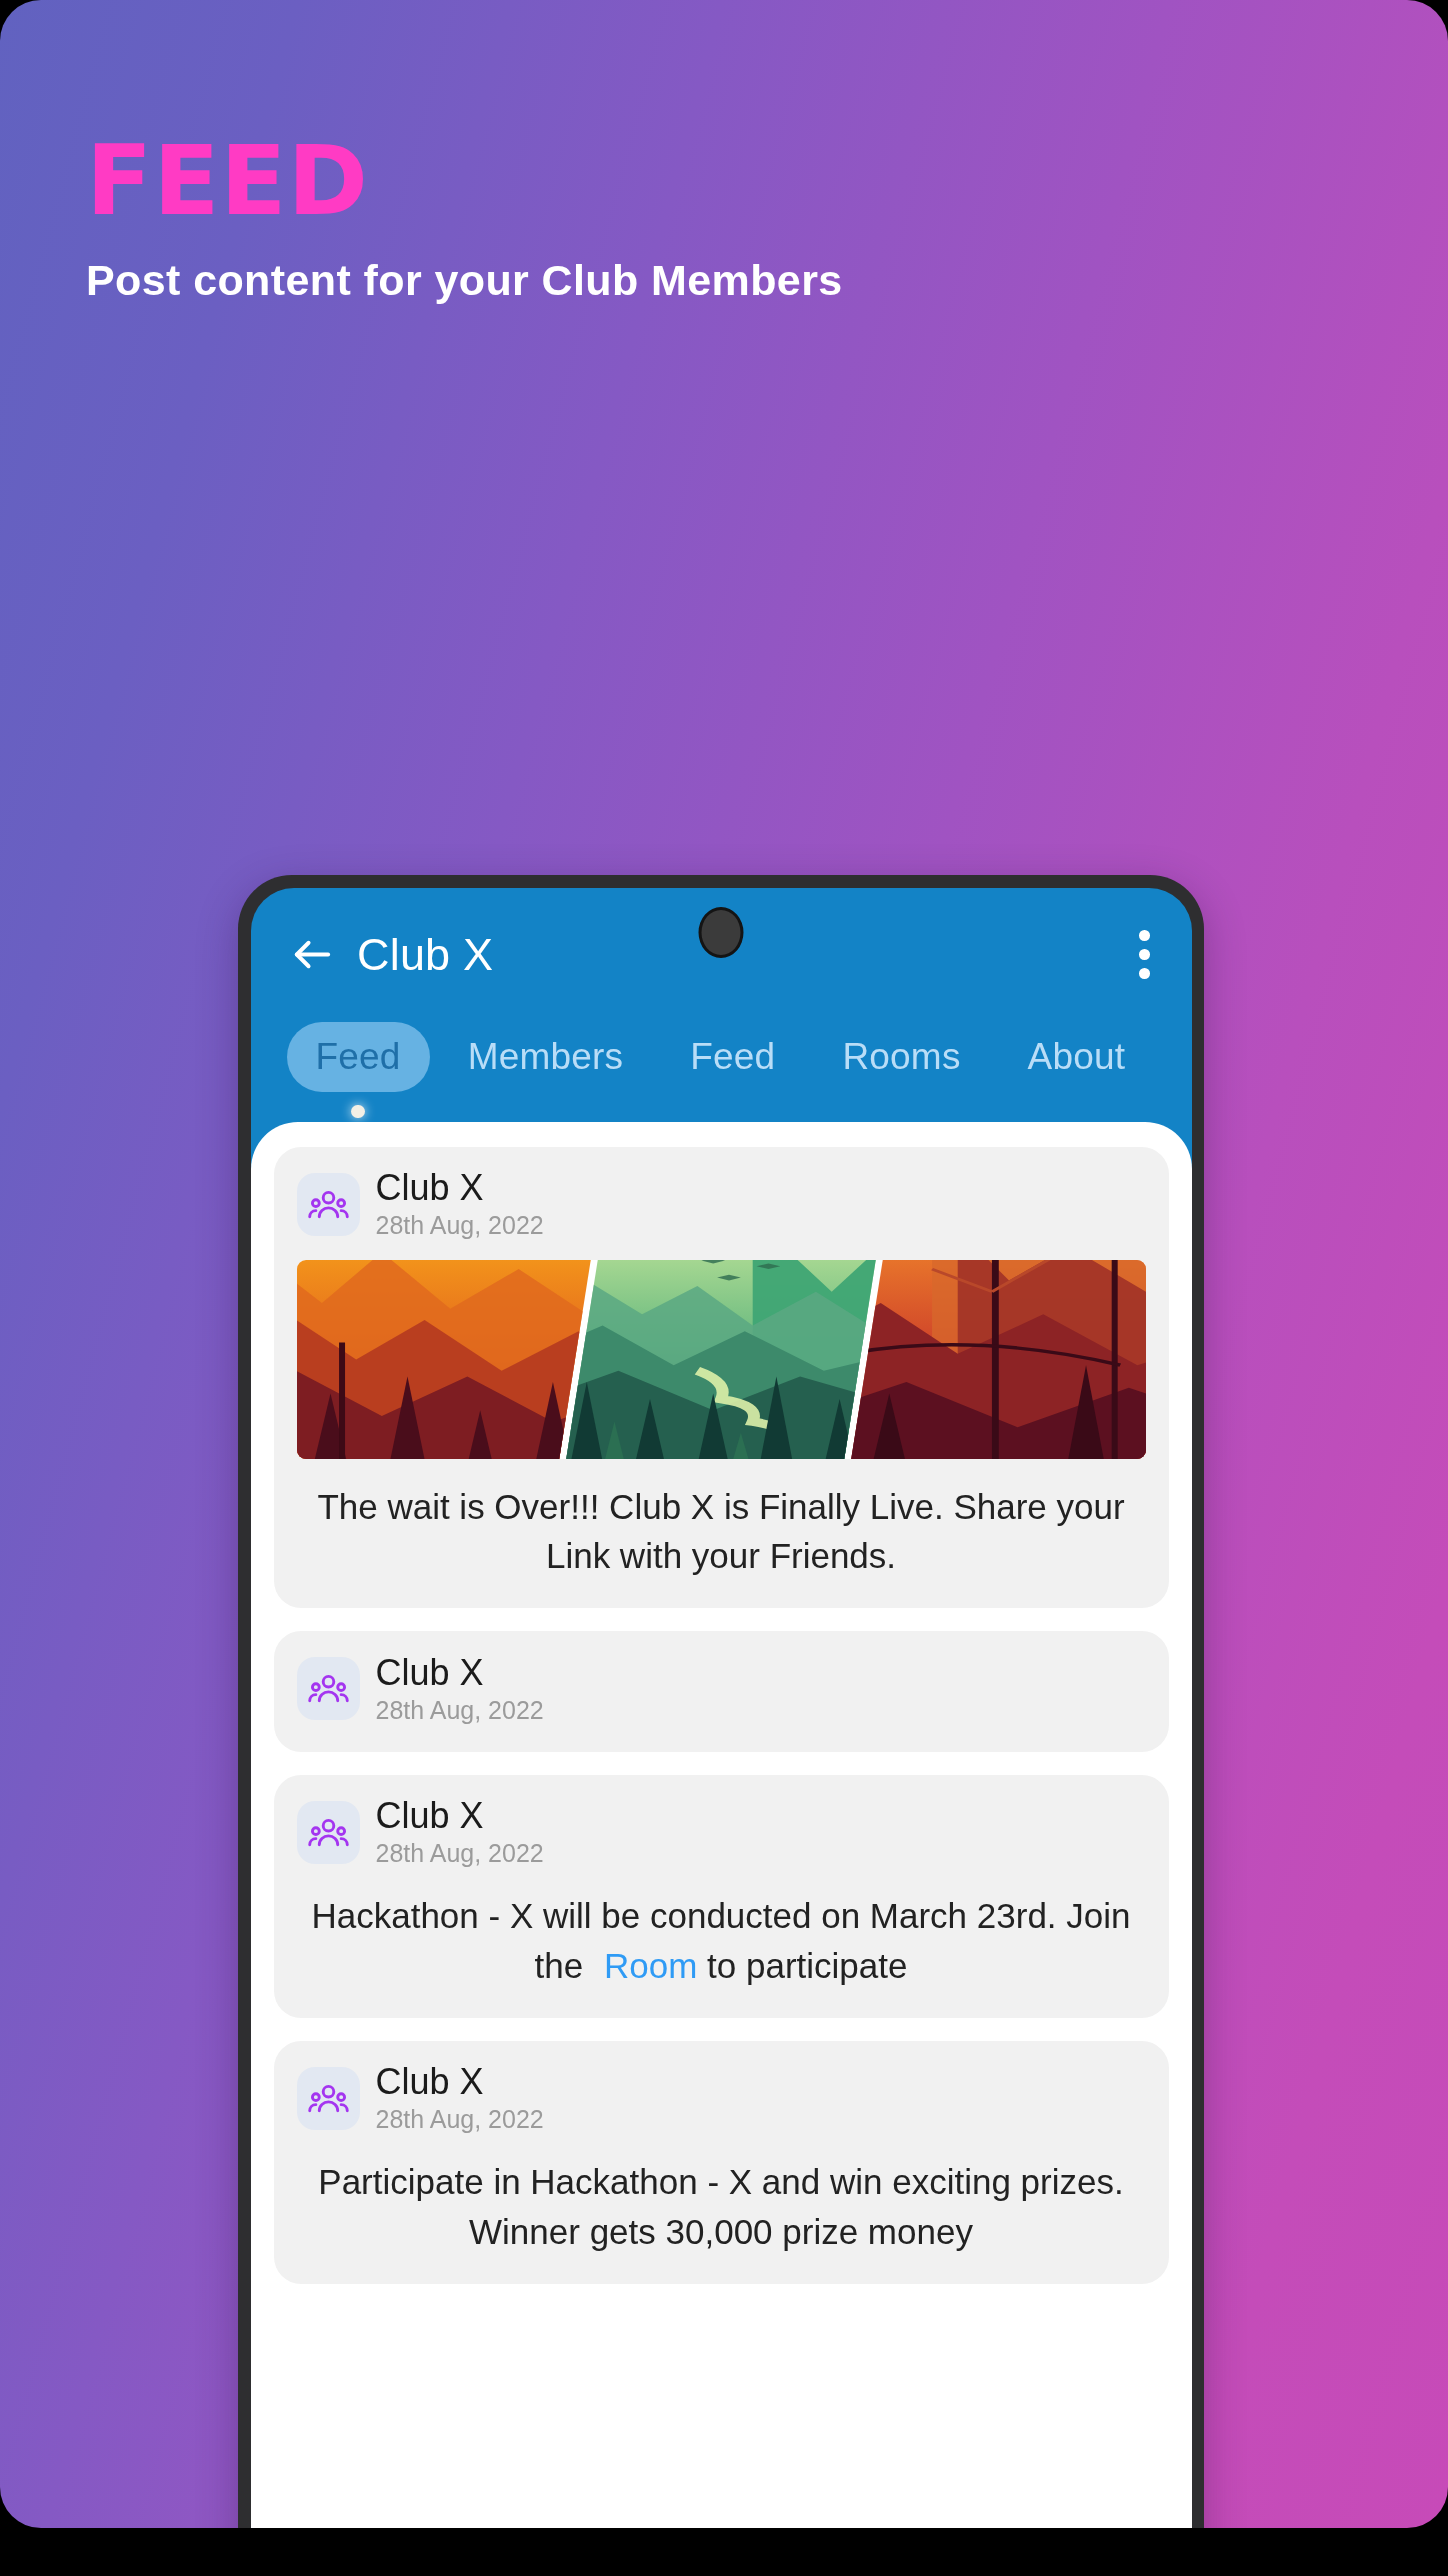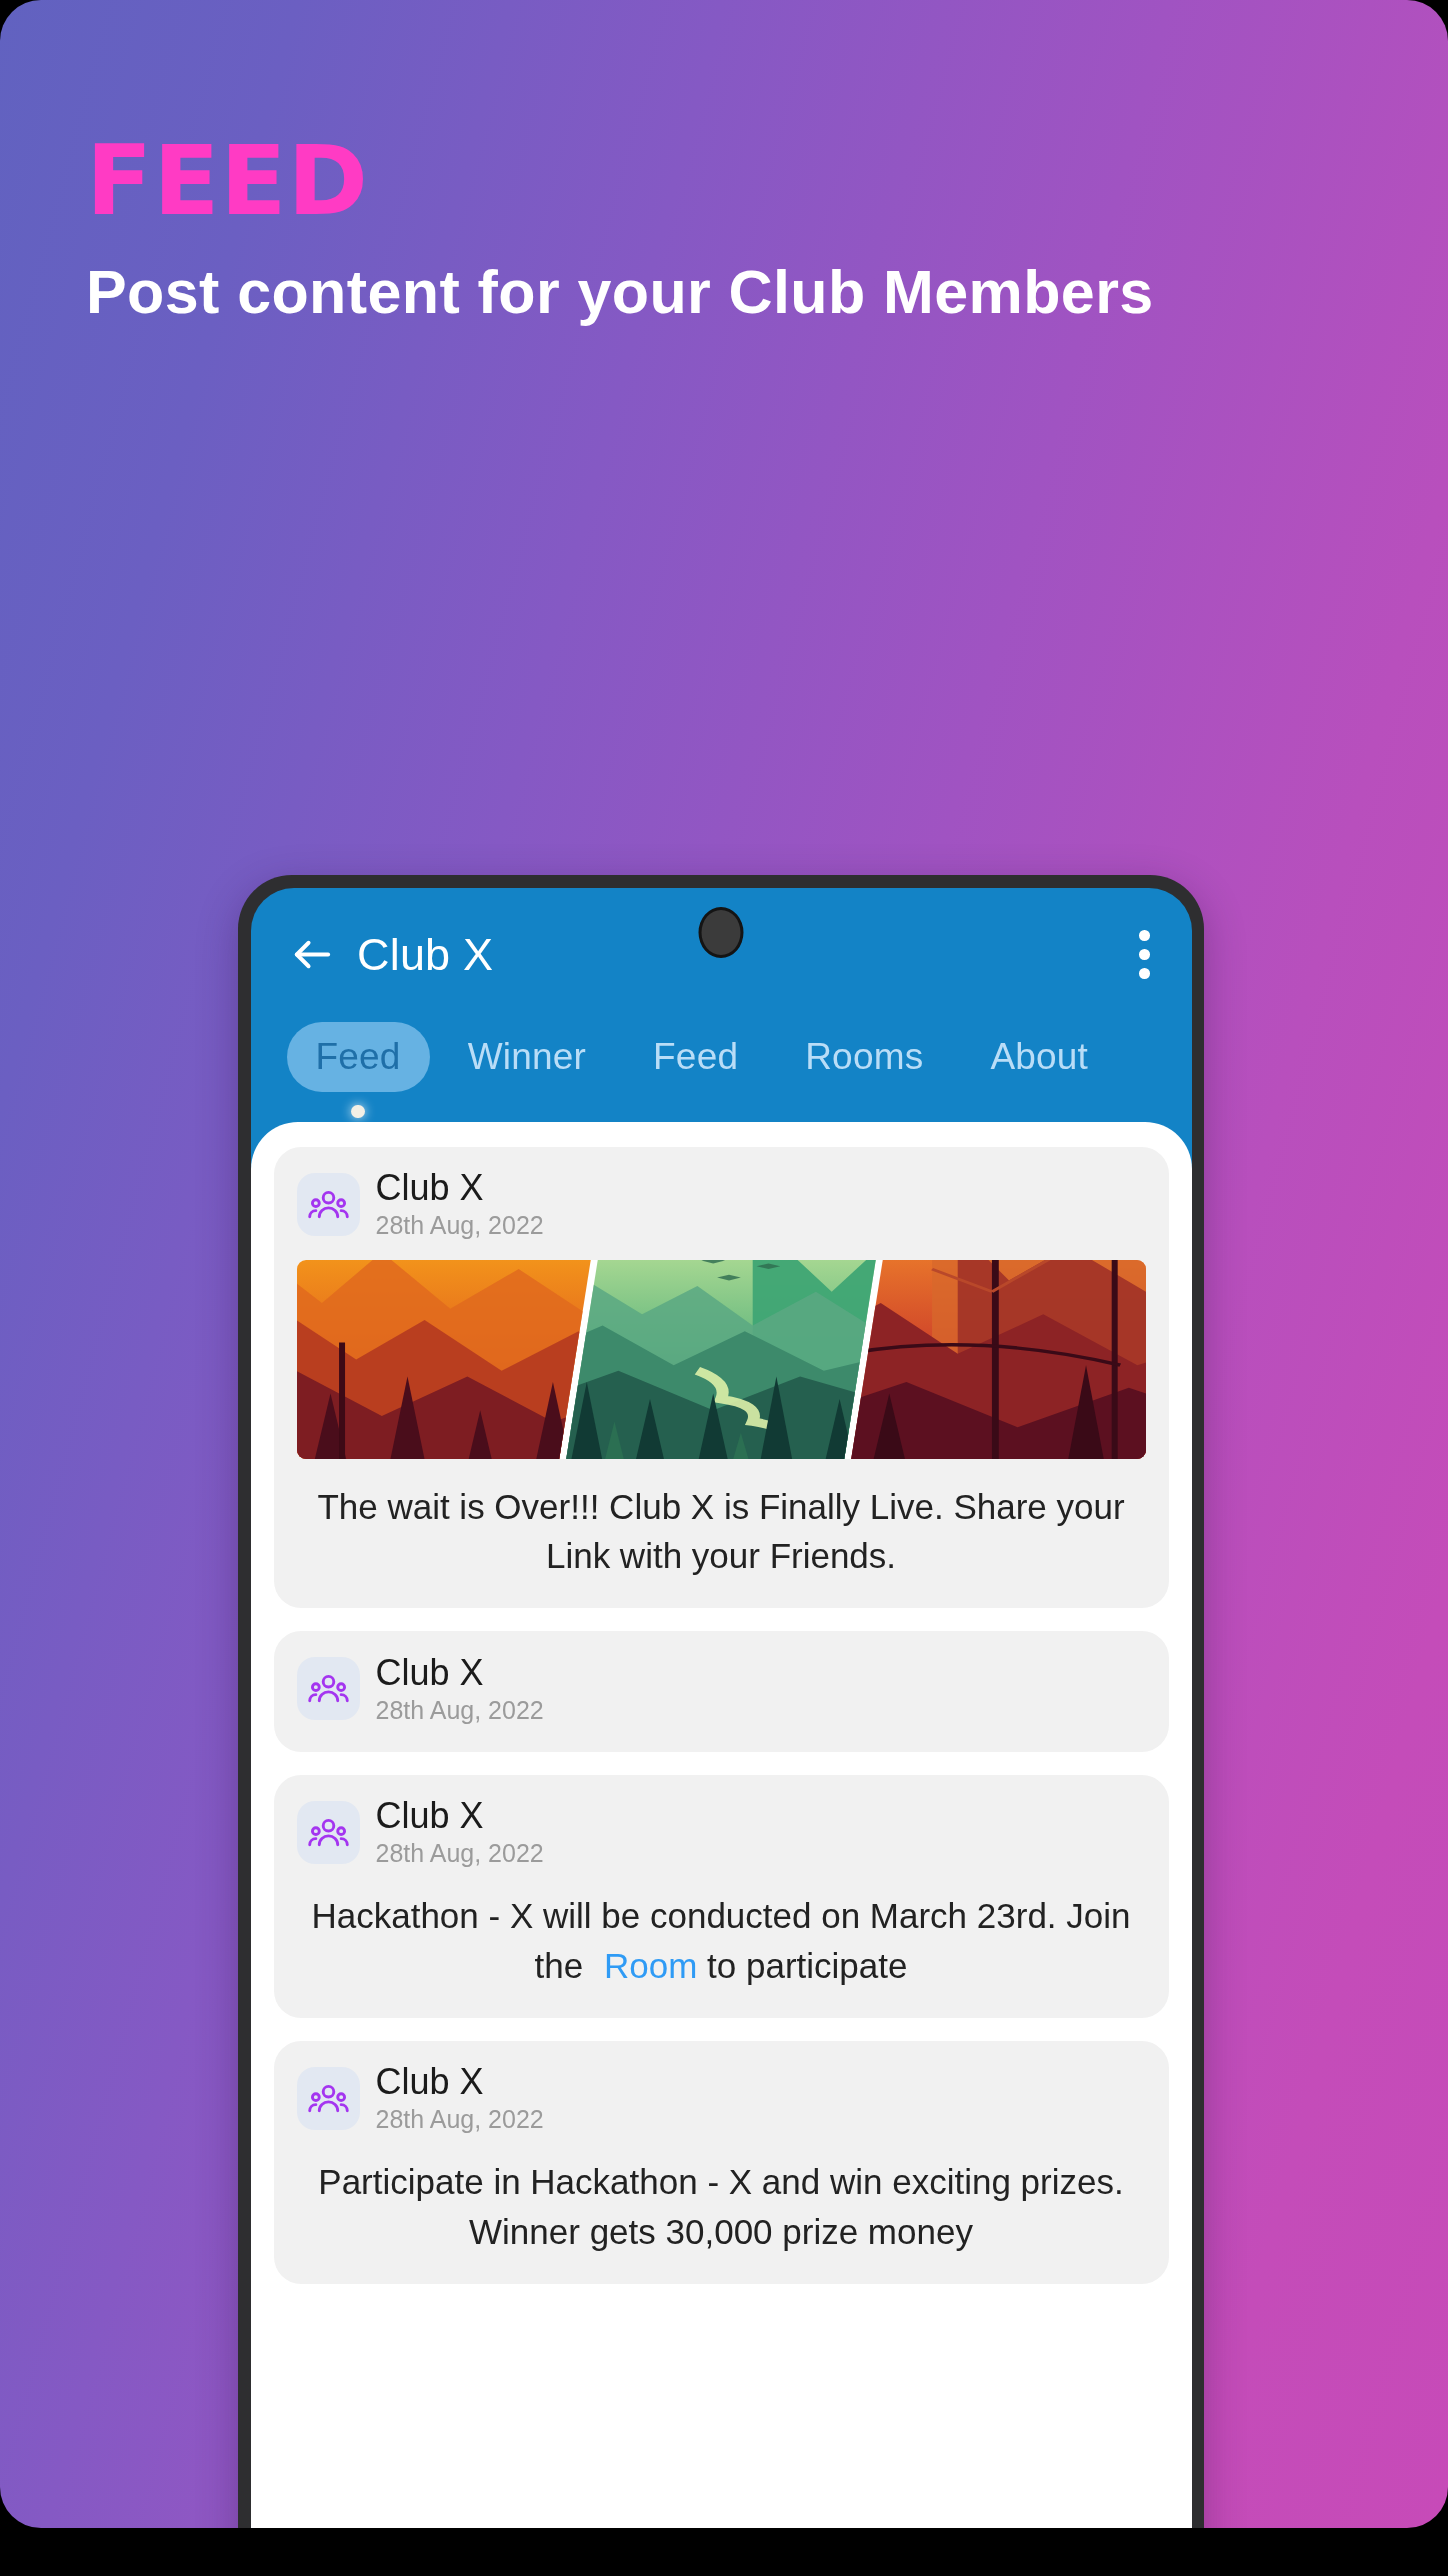--- a/index.html
+++ b/index.html
@@ -41,21 +41,21 @@
   #promo-kicker {
     font-size: 97px;
     font-weight: 800;
     letter-spacing: 0.9px;
     line-height: 1.0;
     color: #ff3bc4;
     margin: 0 0 23px 0;
     font-family: "DejaVu Sans", sans-serif;
   }
   #promo-subtitle {
-    font-size: 61px;
+    font-size: 43px;
     font-weight: 700;
     line-height: 1.34;
     color: #ffffff;
     margin: 0;
     letter-spacing: 0.4px;
     font-family: "Liberation Sans", sans-serif;
   }
 
   
   #phone-device {
@@ -291,21 +291,21 @@
           <i></i>
         </div>
       </div>
 
       <div id="tab-bar">
           <div class="tab-item active">
             <div class="tab-label">Feed</div>
             <div class="tab-dot"></div>
           </div>
           <div class="tab-item">
-            <div class="tab-label">Winner</div>
+            <div class="tab-label">Members</div>
             <div class="tab-dot"></div>
           </div>
           <div class="tab-item">
             <div class="tab-label">Feed</div>
             <div class="tab-dot"></div>
           </div>
           <div class="tab-item">
             <div class="tab-label">Rooms</div>
             <div class="tab-dot"></div>
           </div>

